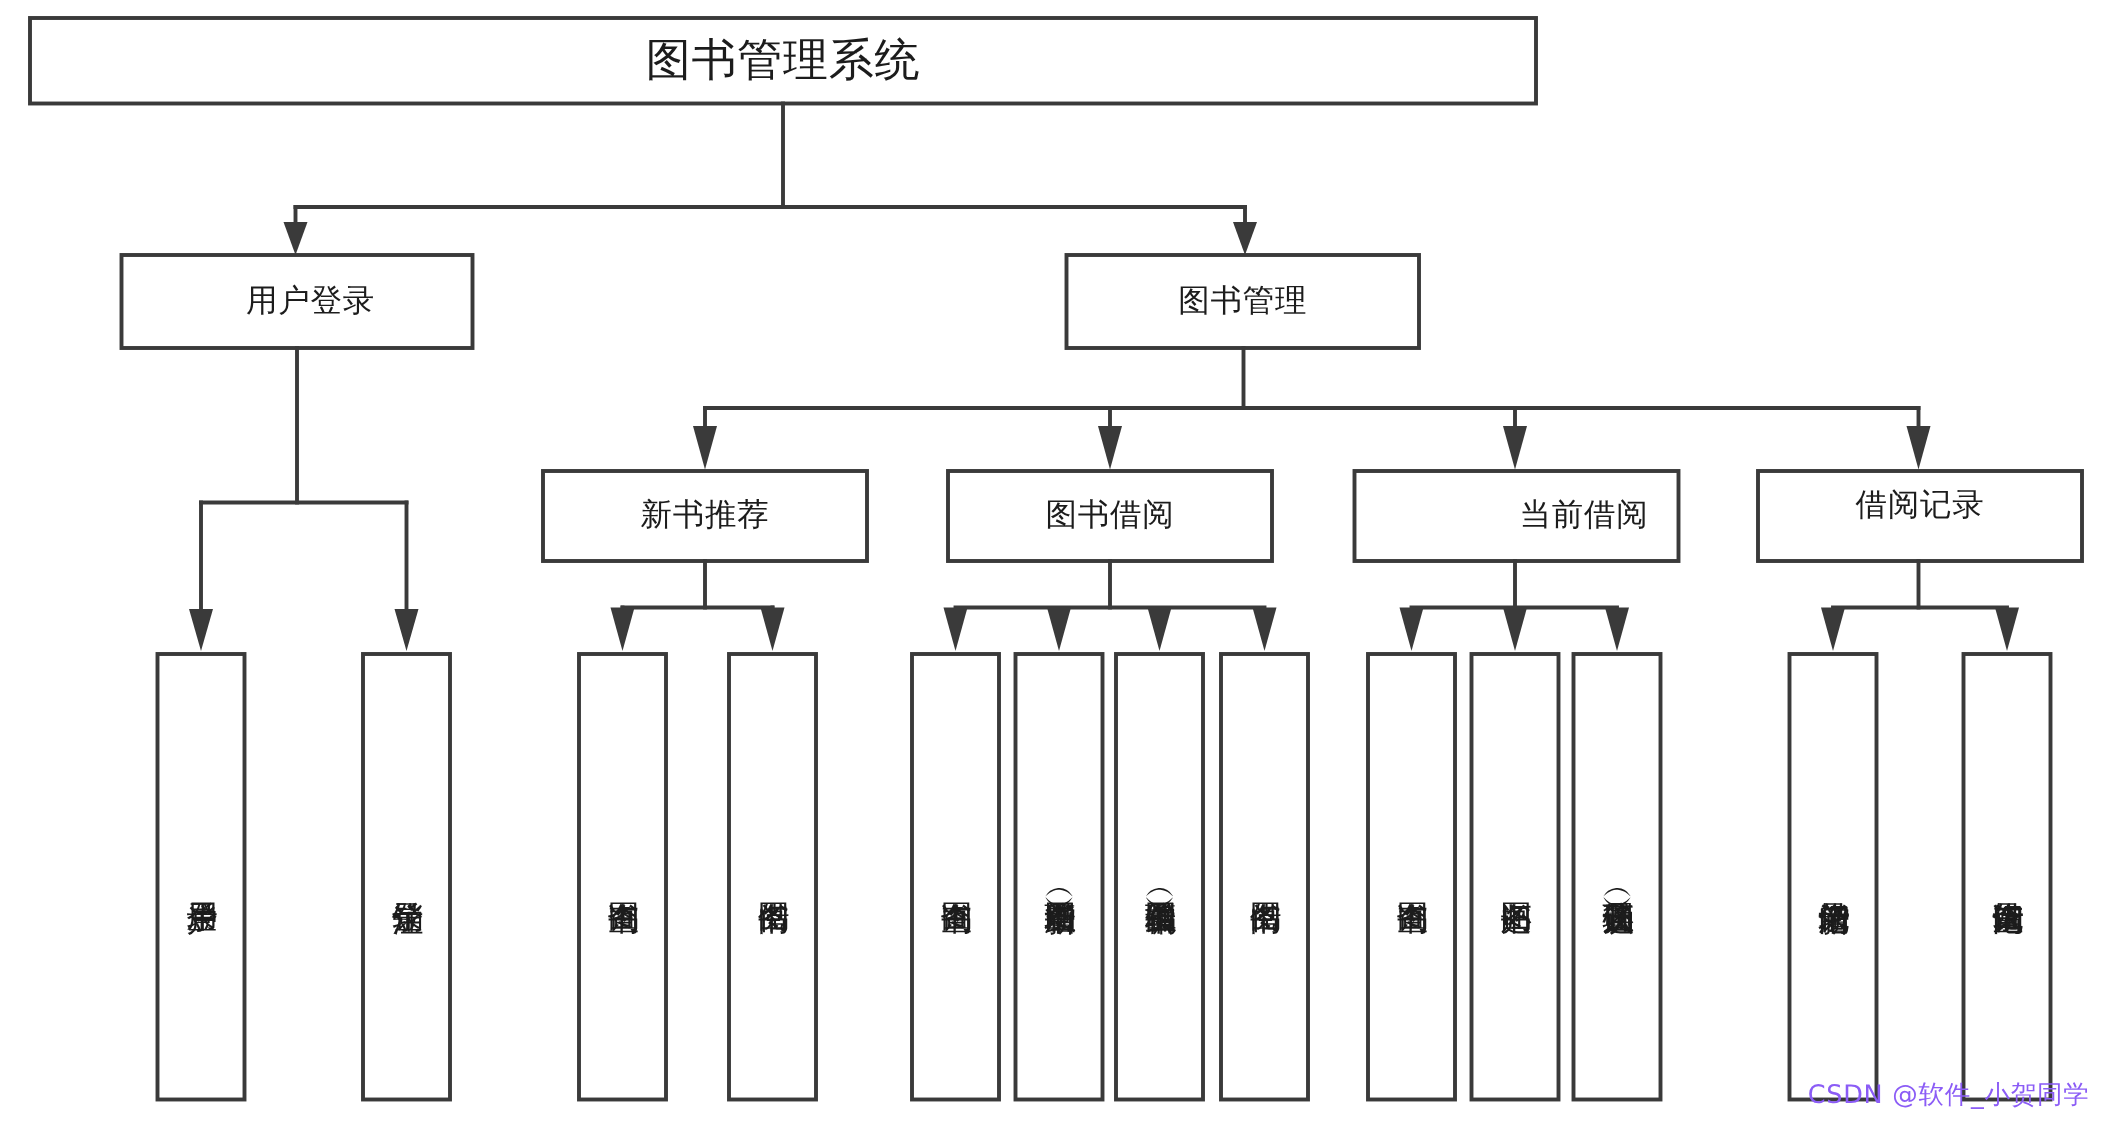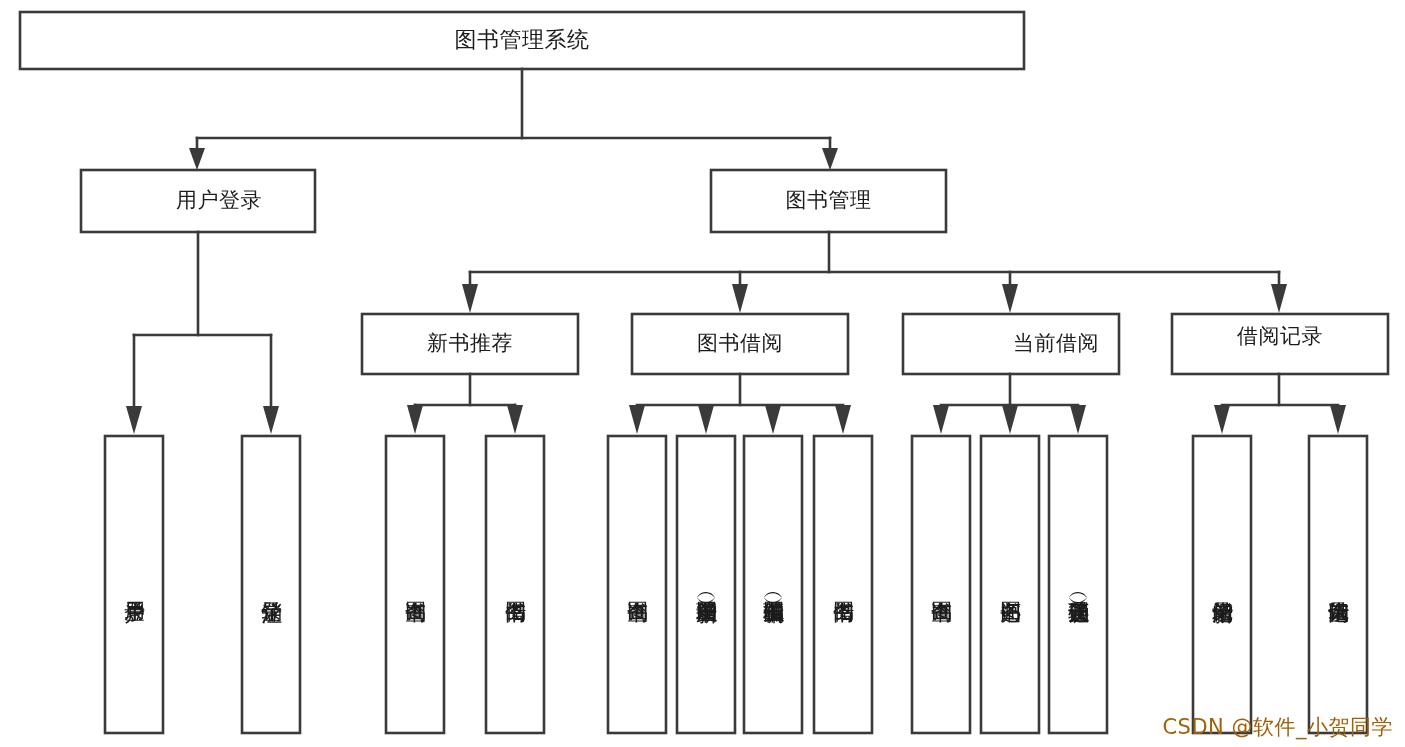--- a/index.html
+++ b/index.html
@@ -60,28 +60,28 @@
     justify-content: center;
     text-align: center;
     color: #1c1c1c;
     font-size: 21px;
     line-height: 1.22;
     writing-mode: vertical-rl;
     text-orientation: upright;
     pointer-events: none;
   }
   .root-label {
-    font-size: 22px;
+    font-size: 30px;
   }
   #watermark {
     position: absolute;
     right: 12px;
     bottom: 6px;
-    font-size: 21px;
-    color: #a16207;
+    font-size: 17px;
+    color: #8b5cf6;
     letter-spacing: 0.5px;
     white-space: nowrap;
   }
 </style>
 </head>
 <body>
 
 <div id="diagram-root">
 
   <svg class="diagram-canvas" viewBox="0 0 1405 747">
@@ -160,21 +160,21 @@
     <rect class="node-box" x="912" y="436" width="58" height="297"></rect>
     <rect class="node-box" x="981" y="436" width="58" height="297"></rect>
     <rect class="node-box" x="1049" y="436" width="58" height="297"></rect>
 
     <rect class="node-box" x="1193" y="436" width="58" height="297"></rect>
     <rect class="node-box" x="1309" y="436" width="58" height="297"></rect>
   </svg>
 
   <div class="node-label-h root-label" style="left:20px; top:12px; width:1004px; height:57px;">图书管理系统</div>
 
-  <div class="node-label-h" style="left:81px; top:170px; width:252px; height:62px;margin-left:12px;">用户登录</div>
+  <div class="node-label-h" style="left:81px; top:170px; width:252px; height:62px;">用户登录</div>
   <div class="node-label-h" style="left:711px; top:170px; width:235px; height:62px;border-radius:12px;">图书管理</div>
 
   <div class="node-label-h" style="left:632px; top:314px; width:216px; height:60px;">图书借阅</div>
   <div class="node-label-h" style="left:362px; top:314px; width:216px; height:60px;">新书推荐</div>
   <div class="node-label-h" style="left:903px; top:314px; width:216px; height:60px;padding-left:45px;">当前借阅</div>
   <div class="node-label-h" style="left:1172px; top:314px; width:216px; height:46px;">借阅记录</div>
 
   <div class="node-label-v" style="left:105px; top:436px; width:58px; height:297px;">用户登录</div>
   <div class="node-label-v" style="left:242px; top:436px; width:58px; height:297px;">注销登录</div>
 

